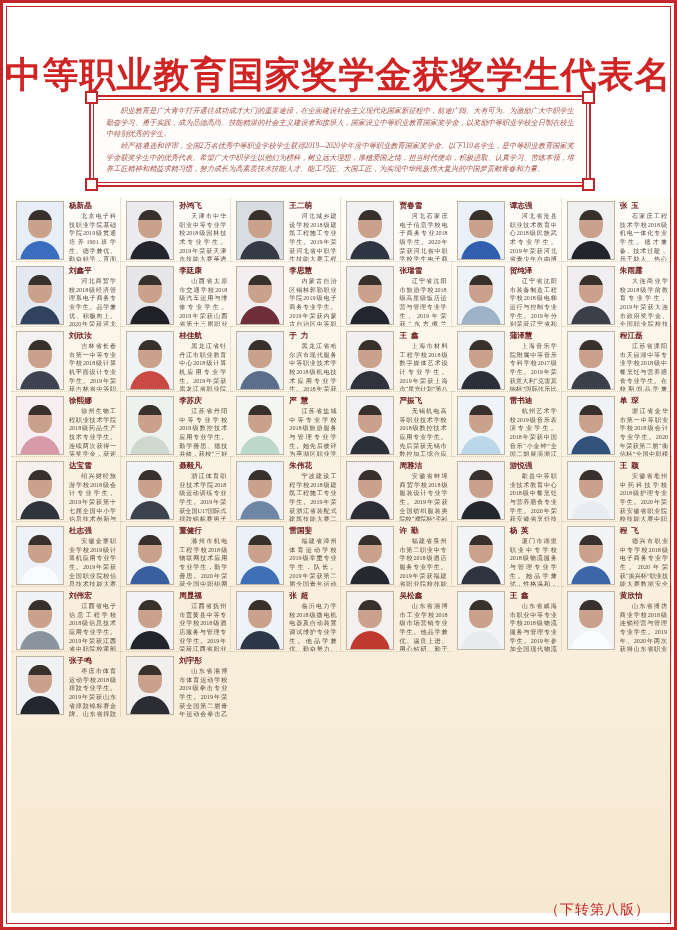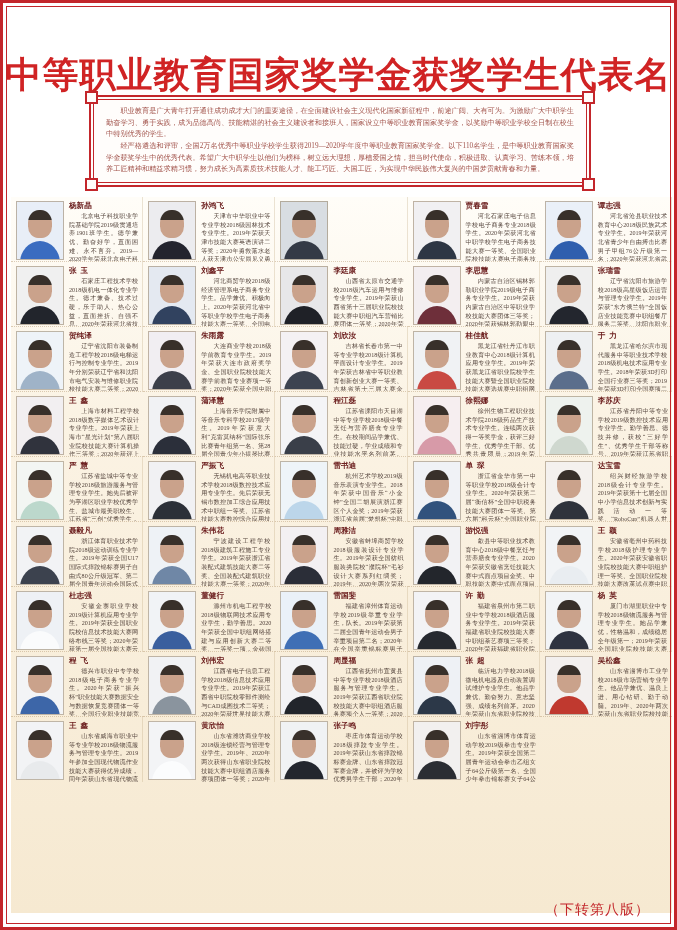--- a/index.html
+++ b/index.html
@@ -13,25 +13,25 @@
       letter-spacing:1px;color:#d02324;}
 
   .intro-box{position:absolute;left:86px;top:92px;width:502px;height:92px;
       border:2px solid #c3262b;box-sizing:border-box;background:#fffdfb;}
   .intro-box .in{position:absolute;inset:2px;border:1px solid #c3262b;
       padding:6px 12px 4px 12px;box-sizing:border-box;overflow:hidden;}
   .intro-box .corner{position:absolute;width:9px;height:9px;background:#fffdfb;border:2px solid #c3262b;z-index:2;}
   .c-tl{left:-6px;top:-6px;} .c-tr{right:-6px;top:-6px;}
   .c-bl{left:-6px;bottom:-6px;} .c-br{right:-6px;bottom:-6px;}
   .intro-box p{margin:0;font-size:7.2px;line-height:1.62;color:#a1524a;
-      text-align:justify;text-indent:2em;}
+      text-align:justify;text-indent:2em;font-style:italic;}
 
   .grid-wrap{position:absolute;left:8px;top:194px;width:661px;height:716px;
       background:linear-gradient(180deg,#fffdf8 0%,#fbf3e4 30%,#f6e9d1 100%);}
-  .grid{display:grid;grid-template-columns:repeat(5,1fr);grid-auto-rows:65px;width:100%;height:100%;}
+  .grid{display:grid;grid-template-columns:repeat(6,1fr);grid-auto-rows:65px;width:100%;height:100%;}
   .card{display:flex;overflow:hidden;padding:4px 4px 0 5px;box-sizing:border-box;
       border-right:1px solid rgba(190,165,125,.30);border-bottom:1px dotted rgba(180,150,110,.45);}
   .grid .card:nth-child(4n){border-right:none;}
   .grid .card:nth-child(n+41){border-bottom:none;}
   .photo{flex:0 0 46px;height:57px;position:relative;overflow:hidden;
       border:1px solid rgba(150,130,100,.55);background:var(--pb,#eee);}
   .photo .head{position:absolute;left:50%;top:8px;width:24px;height:28px;margin-left:-12px;
       border-radius:46% 46% 42% 42%;background:linear-gradient(#38302a 0 34%,#caa28b 34%);}
   .photo .torso{position:absolute;left:50%;bottom:-4px;width:40px;height:22px;margin-left:-20px;
       border-radius:50% 50% 0 0/100% 100% 0 0;background:var(--pc,#333);}
@@ -82,20 +82,24 @@
       <div class="s-name">孙鸿飞</div>
       <div class="s-desc">天津市中华职业中等专业学校2018级园林技术专业学生。2019年荣获天津市技能大赛英语演讲二等奖；2020年勇救落水老人获天津市公安局见义勇为表彰并入选“天津好人榜”，同年获评市级优秀学生。</div>
     </div>
   </div>
 
   <div class="card" style="--pb: #d8dde2; --pc: #343a46;">
     <div class="photo">
       <div class="head"></div>
       <div class="torso"></div>
     </div>
+    <div class="txt">
+      <div class="s-name">王二萌</div>
+      <div class="s-desc">河北城乡建设学校2018级建筑工程施工专业学生。2019年荣获河北省中职学生技能大赛工程测量一等奖；2020年荣获全国中等职业院校技能大赛三等奖，获评省级三好学生。</div>
+    </div>
   </div>
 
   <div class="card" style="--pb: #f1f0f2; --pc: #2e3644;">
     <div class="photo">
       <div class="head"></div>
       <div class="torso"></div>
     </div>
     <div class="txt">
       <div class="s-name">贾春雪</div>
       <div class="s-desc">河北石家庄电子信息学校电子商务专业2018级学生。2020年荣获河北省中职学校学生电子商务技能大赛一等奖、全国职业院校技能大赛电子商务技能三等奖、全国行业职业技能竞赛电子商务赛项全国总决赛冠军。</div>

